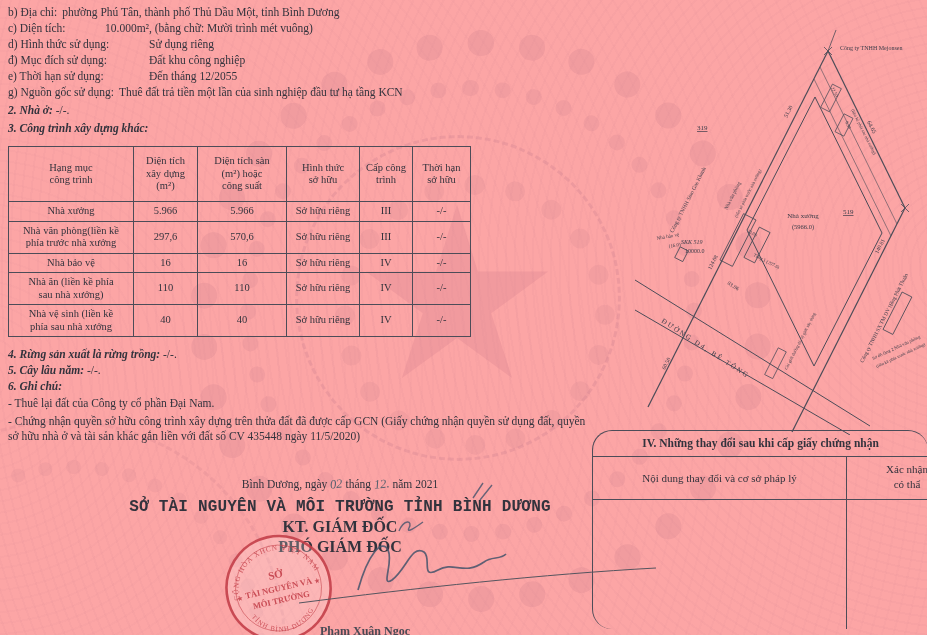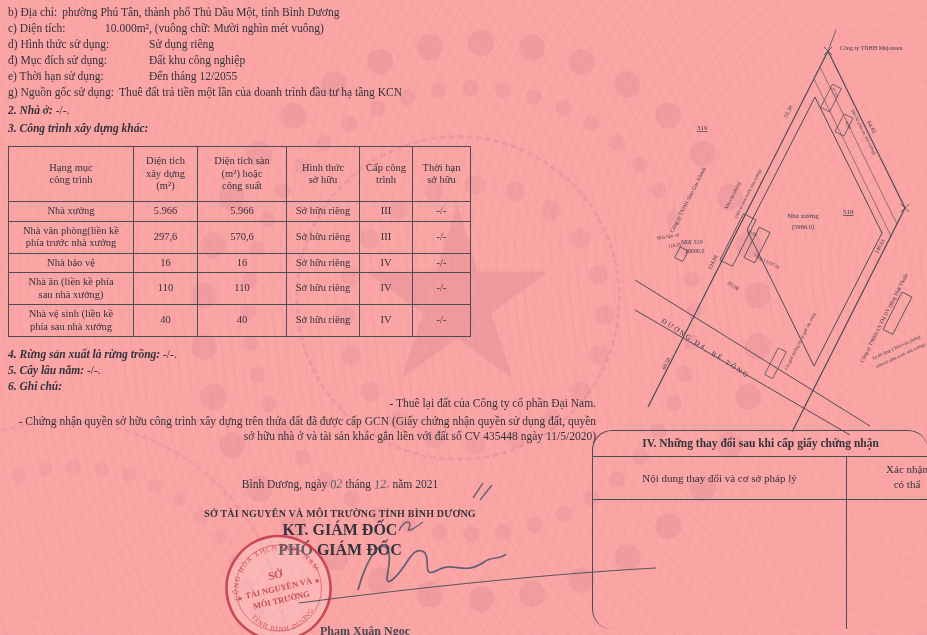--- a/index.html
+++ b/index.html
@@ -40,26 +40,26 @@
   
   table.ctable{border-collapse:collapse;margin-top:10px;table-layout:fixed;}
   table.ctable th,table.ctable td{
     border:1.2px solid #4c4c58;text-align:center;vertical-align:middle;
     font-size:10.5px;line-height:12.5px;white-space:pre-line;font-weight:normal;
     padding:3px 2px;
   }
   table.ctable thead th{height:48px;}
   
   .sec456{margin-top:9px;}
-  .note{margin-top:2px;font-size:11.5px;line-height:15.5px;text-align:right;}
+  .note{margin-top:2px;font-size:11.5px;line-height:15.5px;}
   
   .signblock{position:absolute;left:120px;top:477px;width:440px;text-align:center;}
   .dateline{font-size:11.5px;}
   .hand{display:inline-block;font-style:italic;color:#55606e;transform:rotate(-6deg);font-size:12.5px;}
-  .orgline{font-weight:bold;font-size:10px;margin-top:16px;letter-spacing:.2px;}
+  .orgline{font-weight:bold;font-size:16px;margin-top:6px;letter-spacing:.2px;font-family:Liberation Mono, monospace;}
   .ktline,.pholine{font-weight:bold;font-size:16px;margin-top:2px;}
   .signer{position:absolute;left:280px;top:624px;width:170px;text-align:center;font-weight:bold;font-size:12px;color:#4a4a55;}
   .stampwrap{position:absolute;left:222px;top:531px;transform:rotate(-13deg);}
   .sigwrap{position:absolute;left:352px;top:534px;}
   .penline{position:absolute;left:295px;top:560px;}
   .pen1{position:absolute;left:470px;top:480px;}
   .pen2{position:absolute;left:396px;top:516px;}
   
   .diagram{position:absolute;left:635px;top:18px;width:292px;height:417px;}
   .diagram svg text{fill:#3c3c49;font-family:"Liberation Serif",serif;}
@@ -84,33 +84,33 @@
   <div class="star"></div>
   <div class="wm wm5"></div>
   <div class="wm wm6"></div>
   <div class="guilloche"></div>
 
   <div class="leftcol">
     <div class="info-line il-b">
       <span class="lbl">b) Địa chỉ:</span><span>phường Phú Tân, thành phố Thủ Dầu Một, tỉnh Bình Dương</span>
     </div>
     <div class="info-line il-c">
-      <span class="lbl">c) Diện tích:</span><span>10.000m², (vuông chữ: Mười nghìn mét vuông)</span>
+      <span class="lbl">c) Diện tích:</span><span>10.000m², (bằng chữ: Mười trình mét vuông)</span>
     </div>
     <div class="info-line il-d">
       <span class="lbl">d) Hình thức sử dụng:</span><span>Sử dụng riêng</span>
     </div>
     <div class="info-line il-dd">
       <span class="lbl">đ) Mục đích sử dụng:</span><span>Đất khu công nghiệp</span>
     </div>
     <div class="info-line il-e">
       <span class="lbl">e) Thời hạn sử dụng:</span><span>Đến tháng 12/2055</span>
     </div>
     <div class="info-line il-g">
-      <span class="lbl">g) Nguồn gốc sử dụng:</span><span>Thuê đất trả tiền một lần của doanh trình đầu tư hạ tầng KCN</span>
+      <span class="lbl">g) Nguồn gốc sử dụng:</span><span>Thuê đất trả tiền một lần của sinh nghiệp đầu tư hạ tầng KCN</span>
     </div>
     <div class="sec-line">
       <span class="bi">2. Nhà ở:</span>
       <span>-/-.</span>
     </div>
     <div class="sec-line bi">3. Công trình xây dựng khác:</div>
 
     <table class="ctable">
       <colgroup>
           <col style="width:125px">

